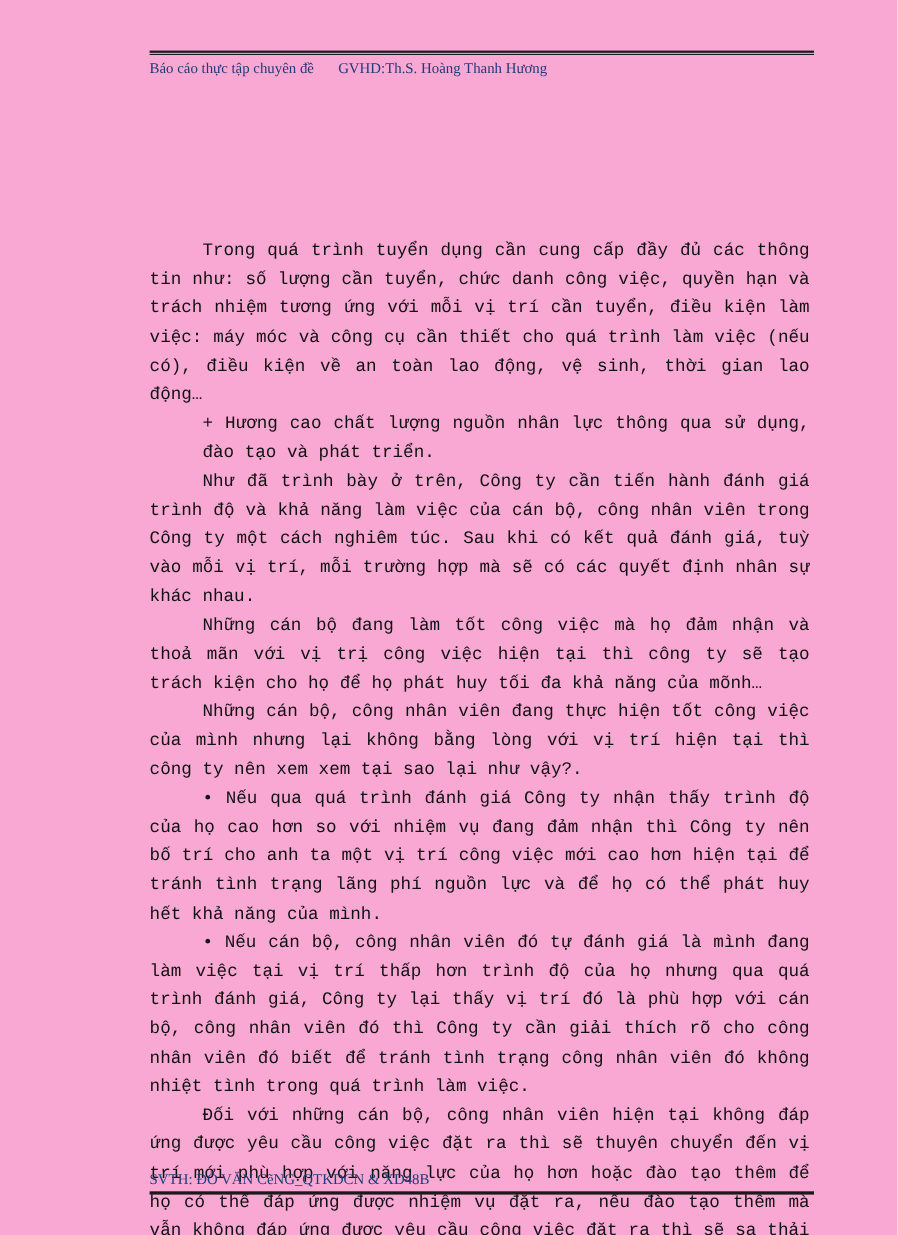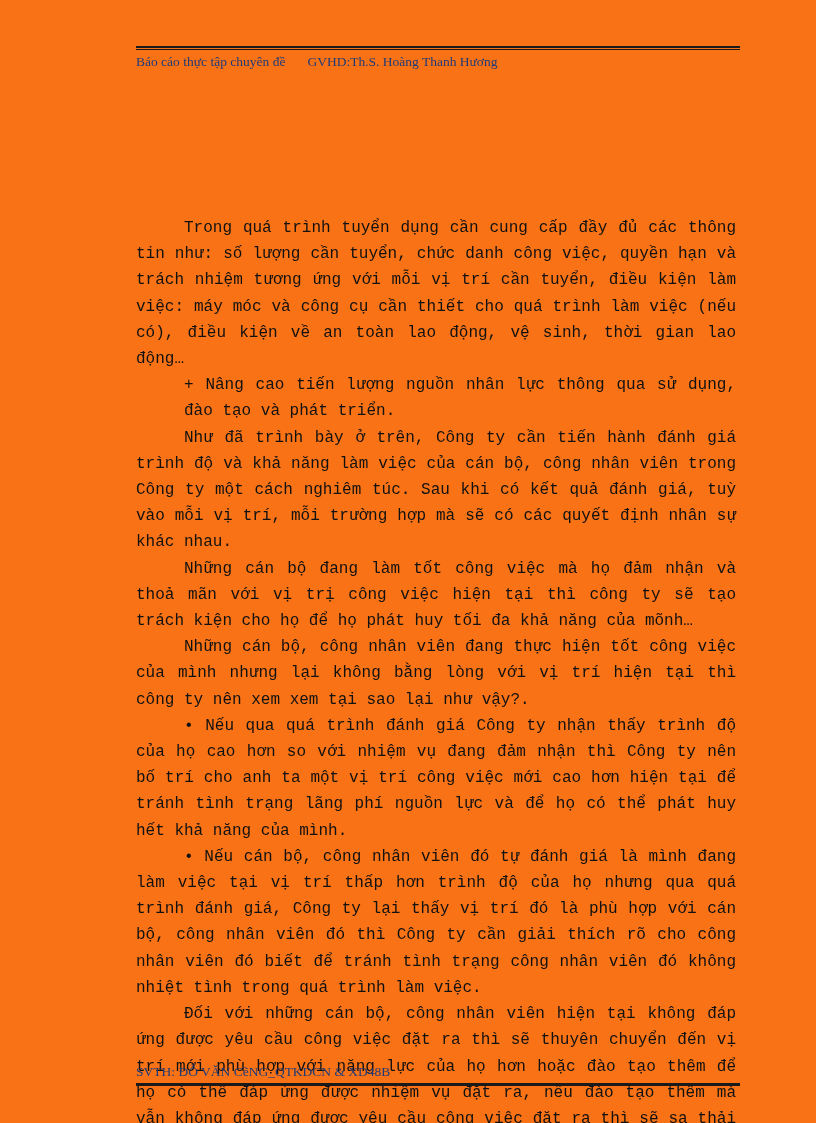--- a/index.html
+++ b/index.html
@@ -1,17 +1,17 @@
 <!DOCTYPE html>
 <html><head>
   <meta charset="utf-8">
   <style>
     html, body { margin: 0; padding: 0; background: #ffffff; }
     body { width: 816px; height: 1123px; position: relative; overflow: hidden; }
-    .page { position: absolute; left: 0; top: 0; width: 816px; height: 1123px; background: #f97316; }
+    .page { position: absolute; left: 0; top: 0; width: 816px; height: 1123px; background: #f9a8d4; }
     .header { position: absolute; left: 136px; top: 46px; width: 604px; }
     .header-rule-thick { height: 2px; background: #1a1a1a; }
     .header-rule-thin { height: 1px; background: #1a1a1a; margin-top: 1px; }
     .header-text { margin-top: 4px; font-family: "Liberation Serif", serif; font-size: 13.5px; color: #1f3a78; white-space: nowrap; }
     .header-text .gap { display: inline-block; width: 22px; }
     .body { position: absolute; left: 136px; top: 215px; width: 600px; font-family: Liberation Mono, monospace; font-size: 16px; line-height: 26.2px; color: #111; text-align: justify; }
     .body p { margin: 0; }
     .indent { text-indent: 48px; }
     .hang { padding-left: 48px; }
     .heading { font-weight: bold; font-style: italic; margin: 0; }
@@ -28,21 +28,21 @@
   <div class="header">
     <div class="header-rule-thick"></div>
     <div class="header-rule-thin"></div>
     <div class="header-text">
       <span>Báo cáo thực tập chuyên đề</span><span class="gap"></span><span>GVHD:Th.S. Hoàng Thanh Hương</span>
     </div>
   </div>
 
   <div class="body">
     <p class="indent">Trong quá trình tuyển dụng cần cung cấp đầy đủ các thông tin như: số lượng cần tuyển, chức danh công việc, quyền hạn và trách nhiệm tương ứng với mỗi vị trí cần tuyển, điều kiện làm việc: máy móc và công cụ cần thiết cho quá trình làm việc (nếu có), điều kiện về an toàn lao động, vệ sinh, thời gian lao động…</p>
-    <p class="indent hang" style="text-indent:0;">+ Nâng cao tiến lượng nguồn nhân lực thông qua sử dụng, đào tạo và phát triển.</p>
+    <p class="indent hang" style="text-indent:0;">+ Hương cao chất lượng nguồn nhân lực thông qua sử dụng, đào tạo và phát triển.</p>
     <p class="indent">Như đã trình bày ở trên, Công ty cần tiến hành đánh giá trình độ và khả năng làm việc của cán bộ, công nhân viên trong Công ty một cách nghiêm túc. Sau khi có kết quả đánh giá, tuỳ vào mỗi vị trí, mỗi trường hợp mà sẽ có các quyết định nhân sự khác nhau.</p>
     <p class="indent">Những cán bộ đang làm tốt công việc mà họ đảm nhận và thoả mãn với vị trị công việc hiện tại thì công ty sẽ tạo trách kiện cho họ để họ phát huy tối đa khả năng của mõnh…</p>
     <p class="indent">Những cán bộ, công nhân viên đang thực hiện tốt công việc của mình nhưng lại không bằng lòng với vị trí hiện tại thì công ty nên xem xem tại sao lại như vậy?.</p>
     <p class="indent">• Nếu qua quá trình đánh giá Công ty nhận thấy trình độ của họ cao hơn so với nhiệm vụ đang đảm nhận thì Công ty nên bố trí cho anh ta một vị trí công việc mới cao hơn hiện tại để tránh tình trạng lãng phí nguồn lực và để họ có thể phát huy hết khả năng của mình.</p>
     <p class="indent">• Nếu cán bộ, công nhân viên đó tự đánh giá là mình đang làm việc tại vị trí thấp hơn trình độ của họ nhưng qua quá trình đánh giá, Công ty lại thấy vị trí đó là phù hợp với cán bộ, công nhân viên đó thì Công ty cần giải thích rõ cho công nhân viên đó biết để tránh tình trạng công nhân viên đó không nhiệt tình trong quá trình làm việc.</p>
     <p class="indent">Đối với những cán bộ, công nhân viên hiện tại không đáp ứng được yêu cầu công việc đặt ra thì sẽ thuyên chuyển đến vị trí mới phù hợp với năng lực của họ hơn hoặc đào tạo thêm để họ có thể đáp ứng được nhiệm vụ đặt ra, nếu đào tạo thêm mà vẫn không đáp ứng được yêu cầu công việc đặt ra thì sẽ sa thải họ…</p>
   </div>
 
   <div class="footer">
     <div class="footer-text">SVTH: ĐỖ VĂN CẽNG_QTKDCN &amp; XD48B</div>

